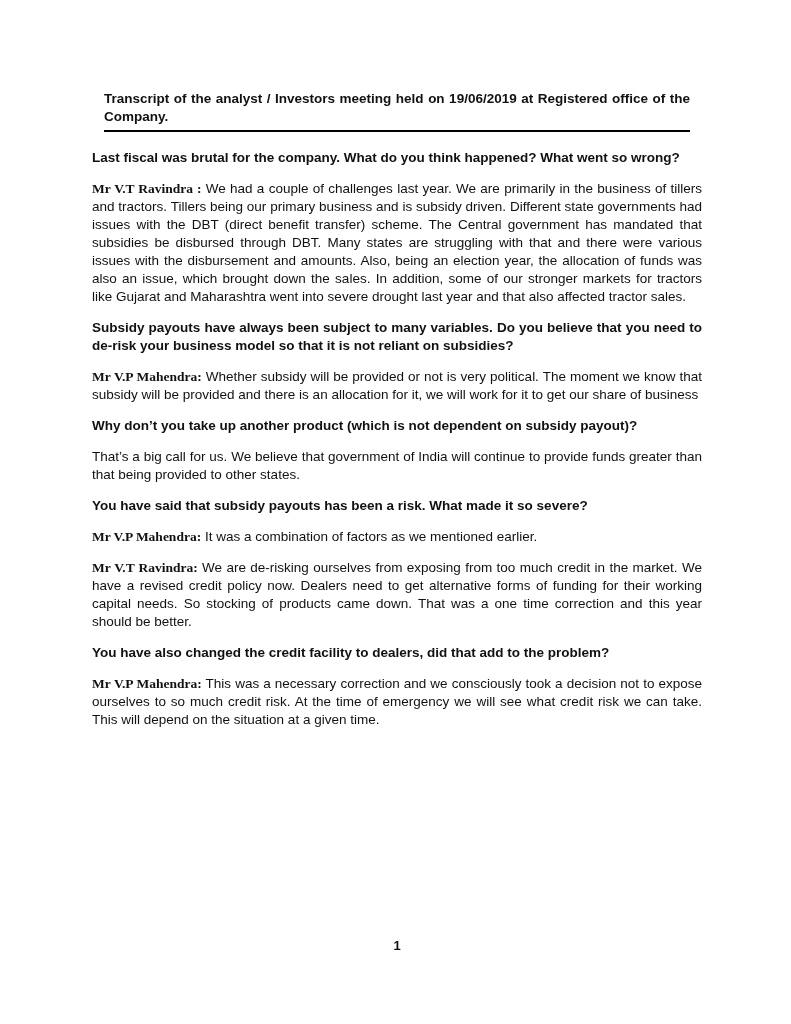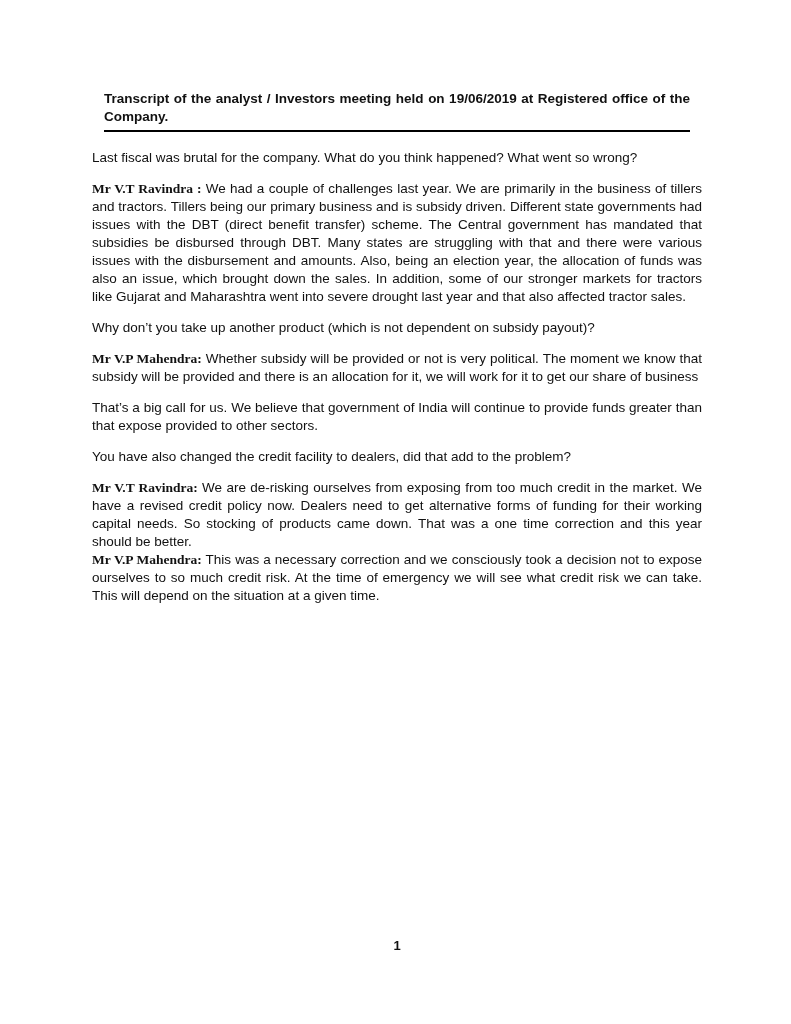--- a/index.html
+++ b/index.html
@@ -25,22 +25,22 @@
   .doc-title {
     font-weight: bold;
     padding-bottom: 4px;
     border-bottom: 2px solid #000000;
     margin: 12px;
   }
   p.block {
     margin: 13px 0 0 0;
   }
   p.block.first { margin-top: 17px; }
-  p.q { font-weight: normal; }
-  p.flush { margin-top: 0; }
+  p.q { font-weight: bold; }
+  p.flush { margin-top: 13px; }
   .speaker { font-weight: bold; font-family: Liberation Serif, serif; }
   .page-number {
     position: absolute;
     left: 92px;
     top: 938px;
     width: 610px;
     text-align: center;
     font-weight: bold;
     font-size: 13px;
   }
@@ -50,32 +50,35 @@
 
 <div class="page">
   <div class="content">
 
     <p class="doc-title">Transcript of the analyst / Investors meeting held on 19/06/2019 at Registered office of the Company.</p>
 
     <p class="block first q">Last fiscal was brutal for the company. What do you think happened? What went so wrong?</p>
 
     <p class="block"><span class="speaker">Mr V.T Ravindra :</span><span> We had a couple of challenges last year. We are primarily in the business of tillers and tractors. Tillers being our primary business and is subsidy driven. Different state governments had issues with the DBT (direct benefit transfer) scheme. The Central government has mandated that subsidies be disbursed through DBT. Many states are struggling with that and there were various issues with the disbursement and amounts. Also, being an election year, the allocation of funds was also an issue, which brought down the sales. In addition, some of our stronger markets for tractors like Gujarat and Maharashtra went into severe drought last year and that also affected tractor sales.</span></p>
 
+    <p class="block q">Subsidy payouts have always been subject to many variables. Do you believe that you need to de-risk your business model so that it is not reliant on subsidies?</p>
 
+
+    <p class="block"><span class="speaker">Mr V.P Mahendra:</span><span>  Whether subsidy will be provided or not is very political. The moment we know that subsidy will be provided and there is an allocation for it, we will work for it to get our share of business</span></p>
 
     <p class="block q">Why don’t you take up another product (which is not dependent on subsidy payout)?</p>
 
-    <p class="block"><span class="speaker">Mr V.P Mahendra:</span><span>  Whether subsidy will be provided or not is very political. The moment we know that subsidy will be provided and there is an allocation for it, we will work for it to get our share of business</span></p>
+    <p class="block">That’s a big call for us. We believe that government of India will continue to provide funds greater than that being provided to other states.</p>
 
-    <p class="block">That’s a big call for us. We believe that government of India will continue to provide funds greater than that expose provided to other sectors.</p>
+    <p class="block q">You have said that subsidy payouts has been a risk. What made it so severe?</p>
 
+    <p class="block"><span class="speaker">Mr V.P Mahendra:</span><span> It was a combination of factors as we mentioned earlier.</span></p>
 
+    <p class="block"><span class="speaker">Mr V.T Ravindra:</span><span> We are de-risking ourselves from exposing  from too much credit in the market. We have a revised credit policy now. Dealers need to get alternative forms of funding for their working capital needs. So stocking of products came down. That was a one time correction and this year should be better.</span></p>
 
     <p class="block q">You have also changed the credit facility to dealers, did that add to the problem?</p>
-
-    <p class="block"><span class="speaker">Mr V.T Ravindra:</span><span> We are de-risking ourselves from exposing  from too much credit in the market. We have a revised credit policy now. Dealers need to get alternative forms of funding for their working capital needs. So stocking of products came down. That was a one time correction and this year should be better.</span></p>
 
     <p class="block flush"><span class="speaker">Mr V.P Mahendra:</span><span> This was a necessary correction and we consciously took a decision not to expose ourselves to so much credit risk. At the time of emergency we will see what credit risk we can take. This will depend on the situation at a given time.</span></p>
 
   </div>
 
   <div class="page-number">1</div>
 </div>
 
 </body></html>

